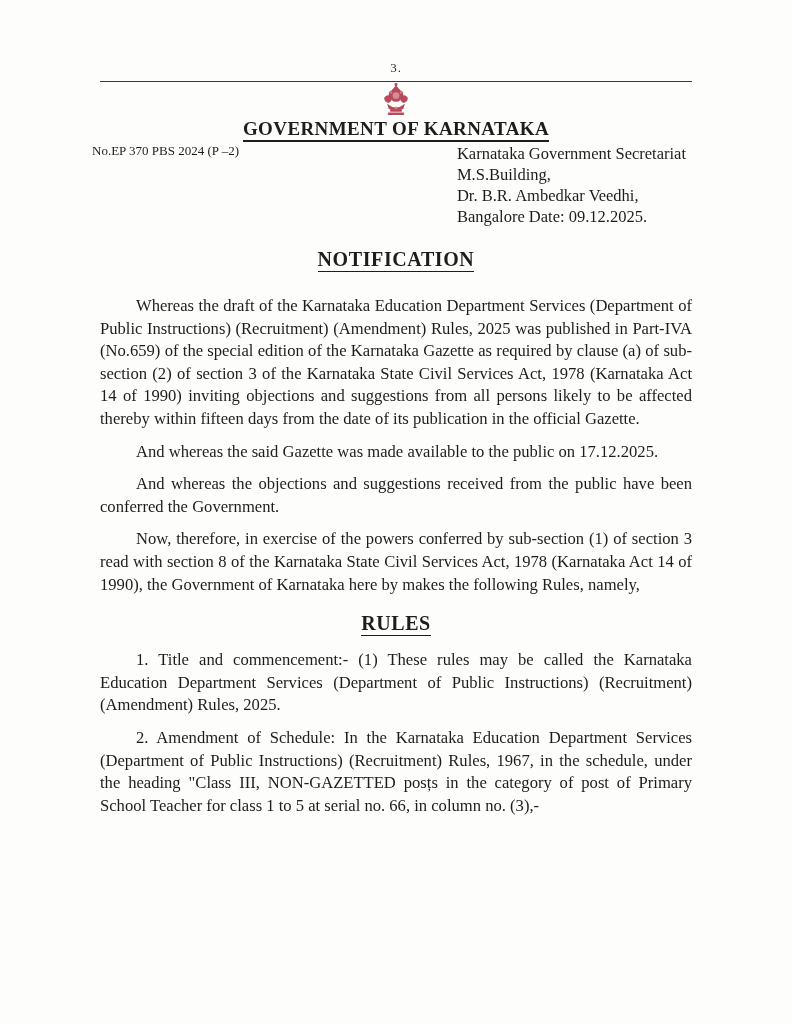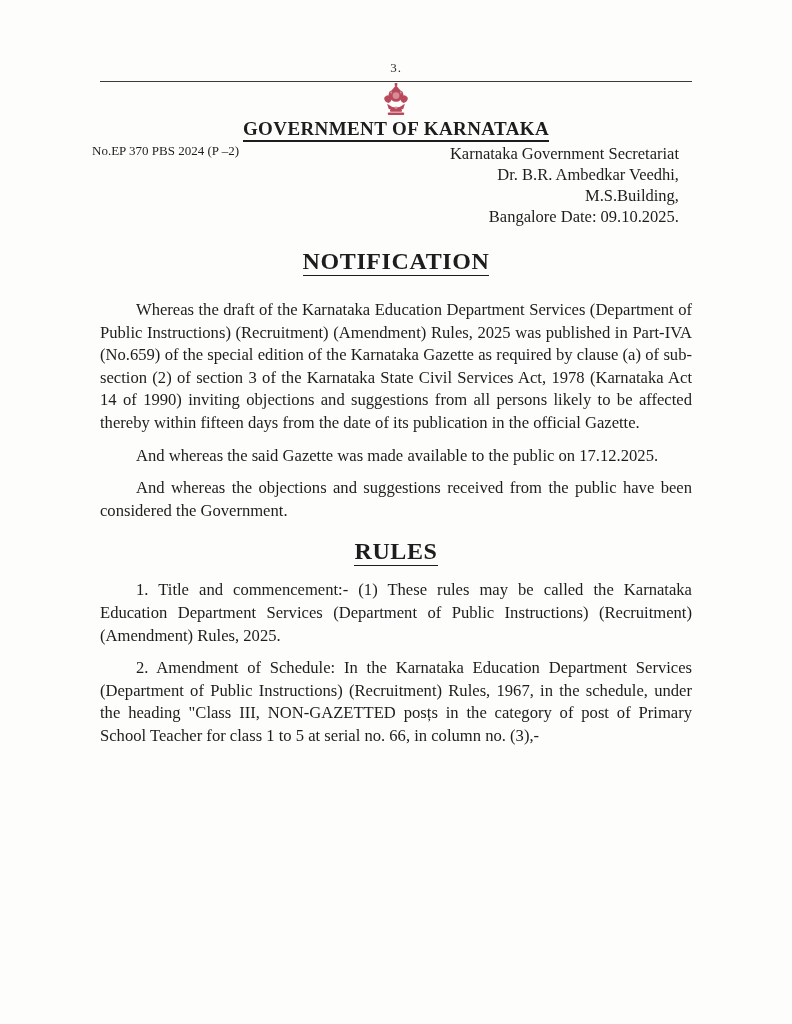--- a/index.html
+++ b/index.html
@@ -58,28 +58,28 @@
     justify-content: space-between;
     align-items: flex-start;
     margin-top: 3px;
   }
   .ref-number {
     font-size: 13px;
     white-space: nowrap;
     margin-left: -8px;
   }
   .address-block {
-    text-align: right;
+    text-align: left;
     font-size: 16.5px;
     line-height: 21px;
-    margin-right: 13px;
+    margin-right: 6px;
   }
   .section-heading {
     text-align: center;
-    font-size: 24px;
+    font-size: 20px;
     font-weight: bold;
     letter-spacing: 0.6px;
   }
   .section-heading span {
     border-bottom: 1.8px solid #1d1d1d;
     padding-bottom: 1px;
   }
   .notification-heading { margin-top: 21px; }
   .rules-heading { margin-top: 16px; }
   .body-text {
@@ -129,34 +129,35 @@
   <div class="org-title">
     <span>GOVERNMENT OF KARNATAKA</span>
   </div>
 
   <div class="content">
 
     <div class="header-row">
       <div class="ref-number">No.EP 370 PBS 2024 (P –2)</div>
       <div class="address-block">
         <div>Karnataka Government Secretariat</div>
+        <div>M.S.Building,</div>
         <div>Dr. B.R. Ambedkar Veedhi,</div>
-        <div>M.S.Building,</div>
-        <div>Bangalore Date: 09.10.2025.</div>
+        <div>Bangalore Date: 09.12.2025.</div>
       </div>
     </div>
 
     <div class="section-heading notification-heading">
       <span>NOTIFICATION</span>
     </div>
 
     <div class="body-text">
       <p class="para first-para">Whereas the draft of the Karnataka Education Department Services (Department of Public Instructions) (Recruitment) (Amendment) Rules, 2025 was published in Part-IVA (No.659) of the special edition of the Karnataka Gazette as required by clause (a) of sub-section (2) of section 3 of the Karnataka State Civil Services Act, 1978 (Karnataka Act 14 of 1990) inviting objections and suggestions from all persons likely to be affected thereby within fifteen days from the date of its publication in the official Gazette.</p>
       <p class="para">And whereas the said Gazette was made available to the public on 17.12.2025.</p>
-      <p class="para">And whereas the objections and suggestions received from the public have been considered the Government.</p>
+      <p class="para">And whereas the objections and suggestions received from the public have been conferred the Government.</p>
+      <p class="para">Now, therefore, in exercise of the powers conferred by sub-section (1) of section 3 read with section 8 of the Karnataka State Civil Services Act, 1978 (Karnataka Act 14 of 1990), the Government of Karnataka here by makes the following Rules, namely,</p>
     </div>
 
     <div class="section-heading rules-heading">
       <span>RULES</span>
     </div>
 
     <div class="body-text">
       <p class="para after-heading"><span>1.</span>
         <span class="rule-label">Title and commencement:-</span>
         <span>(1) These rules may be called the Karnataka Education Department Services (Department of Public Instructions) (Recruitment) (Amendment) Rules, 2025.</span></p>

